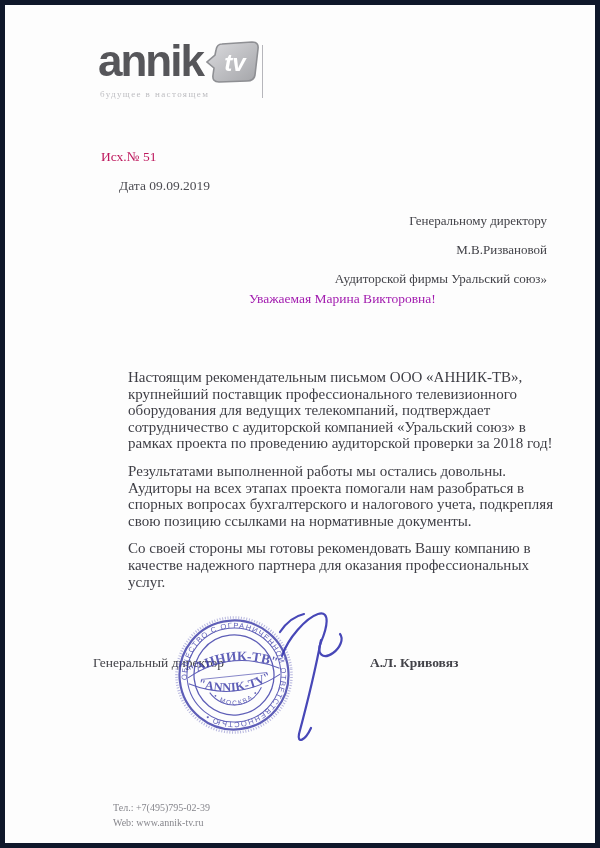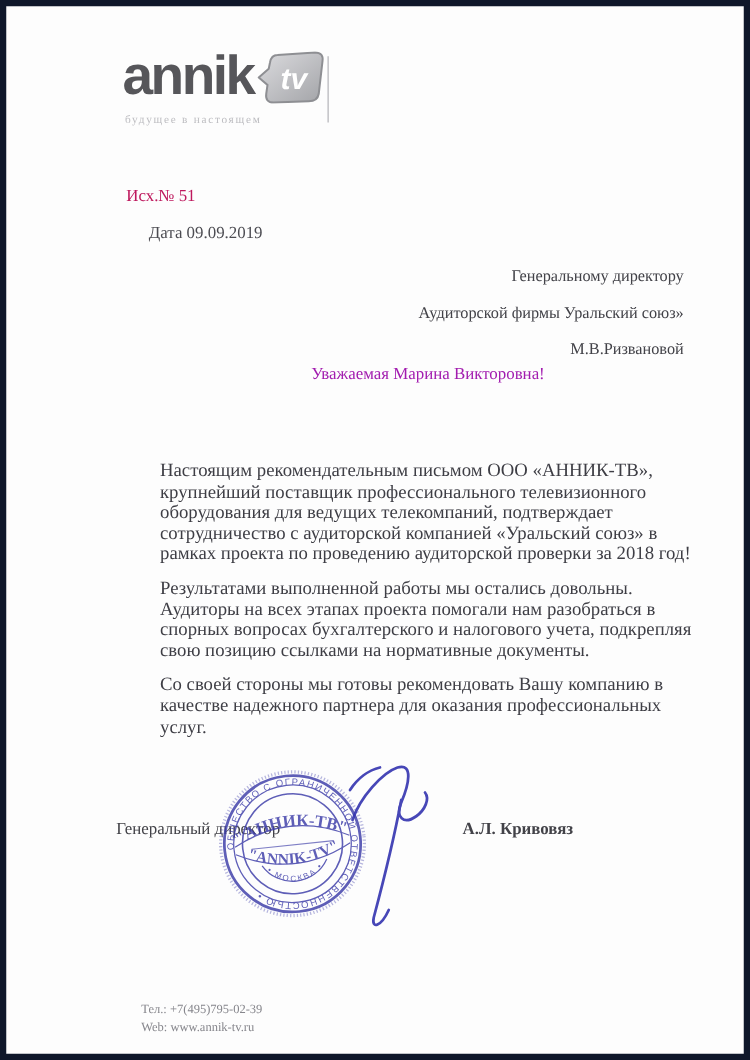--- a/index.html
+++ b/index.html
@@ -93,22 +93,22 @@
   </div>
 
   <div class="header-divider"></div>
 
 
   <div class="meta-number">Исх.№ 51</div>
   <div class="meta-date">Дата 09.09.2019</div>
 
   <div class="recipient">
     <div>Генеральному директору</div>
+    <div>М.В.Ризвановой</div>
     <div>Аудиторской фирмы Уральский союз»</div>
-    <div>М.В.Ризвановой</div>
   </div>
 
   <div class="salutation">Уважаемая Марина Викторовна!</div>
 
   <div class="letter-body">
     <p>Настоящим рекомендательным письмом ООО «АННИК-ТВ», крупнейший поставщик профессионального телевизионного оборудования для ведущих телекомпаний, подтверждает сотрудничество с аудиторской компанией «Уральский союз» в рамках проекта по проведению аудиторской проверки за 2018 год!</p>
     <p>Результатами выполненной работы мы остались довольны. Аудиторы на всех этапах проекта помогали нам разобраться в спорных вопросах бухгалтерского и налогового учета, подкрепляя свою позицию ссылками на нормативные документы.</p>
     <p>Со своей стороны мы готовы рекомендовать Вашу компанию в качестве надежного партнера для оказания профессиональных услуг.</p>
   </div>
 

